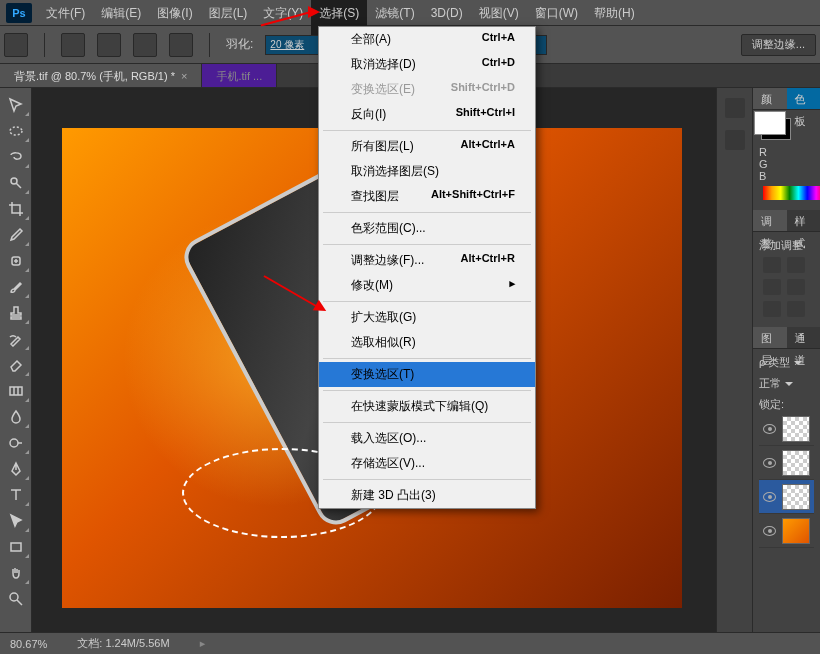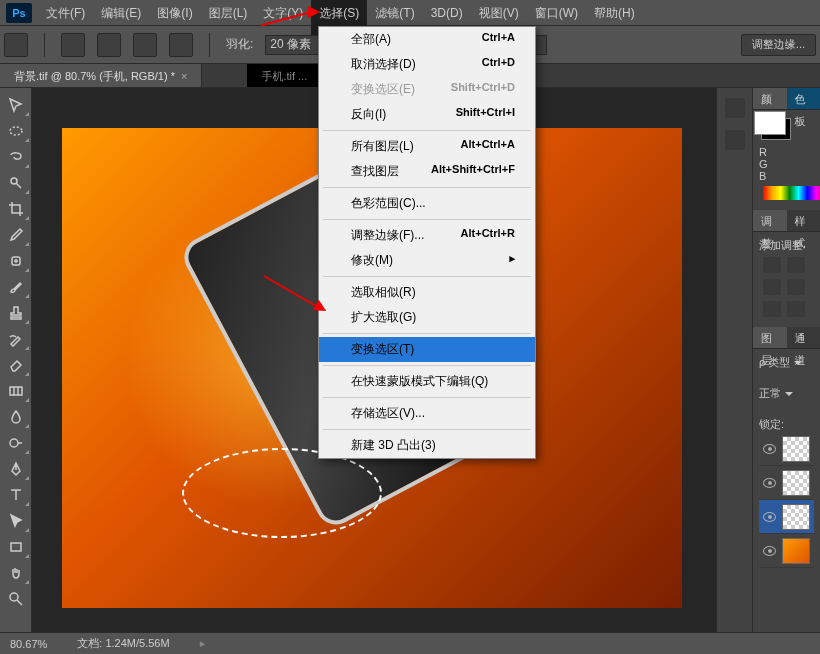--- a/index.html
+++ b/index.html
@@ -4,26 +4,26 @@
 <style>
 * { margin: 0; padding: 0; box-sizing: border-box; font-family: "Microsoft YaHei", sans-serif; }
 body { background: #535353; width: 820px; height: 654px; overflow: hidden; color: #ccc; font-size: 12px; }
 .topbar { display: flex; align-items: center; height: 26px; background: #535353; border-bottom: 1px solid #2a2a2a; }
 .ps-icon { width: 26px; height: 20px; background: #001e36; color: #31a8ff; font-weight: bold; font-size: 11px; display: flex; align-items: center; justify-content: center; margin: 0 6px; border-radius: 2px; }
 .menu-item { padding: 14px 8px; line-height: 26px; cursor: pointer; }
 .menu-item.active { background: #1e1e1e; }
 .optbar { display: flex; align-items: center; height: 38px; background: #535353; border-bottom: 1px solid #2a2a2a; padding: 0 4px; gap: 12px; }
 .opt-icon { width: 24px; height: 24px; background: #3f3f3f; border: 1px solid #282828; border-radius: 2px; }
 .opt-sep { width: 1px; height: 24px; background: #2a2a2a; margin: 0 4px; }
-.opt-input { width: 56px; height: 20px; background: #404040; border: 1px solid #282828; color: #ccc; padding: 0 4px; font-size: 12px; }
+.opt-input { width: 56px; height: 20px; background: #0c4a6e; border: 1px solid #282828; color: #ccc; padding: 0 4px; font-size: 10px; text-decoration: underline; }
 .opt-btn { height: 22px; background: #3f3f3f; border: 1px solid #282828; color: #ccc; padding: 0 10px; font-size: 11px; border-radius: 2px; }
 .arrow-down { display: inline-block; width: 0; height: 0; border-left: 4px solid transparent; border-right: 4px solid transparent; border-top: 4px solid #ccc; margin-left: 4px; vertical-align: middle; }
 .tabs { display: flex; height: 24px; background: #3a3a3a; border-bottom: 1px solid #2a2a2a; }
 .tab { padding: 0 14px; line-height: 24px; font-size: 11px; background: #535353; color: #ddd; border-right: 1px solid #2a2a2a; display: flex; align-items: center; gap: 6px; }
-.tab.inactive { background: #000000; color: #888; margin-left: 45px; }
+.tab.inactive { background: #4c1d95; color: #888; }
 .tab-x { color: #aaa; cursor: pointer; }
 .workarea { display: flex; height: 544px; }
 .toolbar { width: 32px; background: #535353; border-right: 1px solid #2a2a2a; display: flex; flex-direction: column; padding-top: 4px; }
 .tool { width: 28px; height: 24px; margin: 1px auto; display: flex; align-items: center; justify-content: center; cursor: pointer; position: relative; }
 .tool svg { width: 16px; height: 16px; }
 .tool-corner { position: absolute; bottom: 1px; right: 1px; width: 0; height: 0; border-right: 4px solid #999; border-top: 4px solid transparent; }
 .canvas { flex: 1; background: #262626; position: relative; overflow: hidden; }
 .img-content { position: absolute; left: 30px; top: 40px; width: 620px; height: 480px; background: linear-gradient(135deg, #ff9a00 0%, #e05500 40%, #7a2000 100%); }
 .phone { position: absolute; left: 180px; top: 60px; width: 180px; height: 320px; background: linear-gradient(135deg, #222 0%, #444 50%, #111 100%); border-radius: 20px; transform: rotate(-28deg); border: 4px solid #ccc; }
 .ellipse-sel { position: absolute; left: 120px; top: 320px; width: 200px; height: 90px; border: 2px dashed #fff; border-radius: 50%; }
@@ -236,21 +236,21 @@
   </div>
 
   <div class="panel-icons-col">
     <div class="pi"></div>
     <div class="pi"></div>
   </div>
 
   <div class="right-panels">
     <div class="panel-tab-row">
       <div class="panel-tab">颜色</div>
-      <div class="panel-tab" style="background:#0c4a6e">色板</div>
+      <div class="panel-tab" style="background:#0369a1">色板</div>
     </div>
     <div class="panel-body">
       <div class="swatch"></div>
       <div style="margin-top:6px">
         <span>R</span><br>
         <span>G</span><br>
         <span>B</span>
       </div>
       <div class="gradient-bar"></div>
     </div>
@@ -268,21 +268,21 @@
         <div class="adj-i"></div>
         <div class="adj-i"></div>
       </div>
     </div>
     <div class="panel-tab-row">
       <div class="panel-tab">图层</div>
       <div class="panel-tab" style="background:#383838">通道</div>
     </div>
     <div class="panel-body layer-panel">
       <div><span>ρ 类型</span><span class="arrow-down"></span></div>
-      <div style="margin:16px 0"><span>正常</span><span class="arrow-down"></span></div>
+      <div style="margin:6px 0"><span>正常</span><span class="arrow-down"></span></div>
       <div>锁定:</div>
       <div class="layer-row">
         <div class="eye"></div>
         <div class="thumb"></div>
       </div>
       <div class="layer-row">
         <div class="eye"></div>
         <div class="thumb"></div>
       </div>
       <div class="layer-row" style="background:#2b5a9e">
@@ -316,57 +316,65 @@
     <div class="dd-item">
       <span>反向(I)</span>
       <span class="sub">Shift+Ctrl+I</span>
     </div>
     <div class="dd-sep"></div>
     <div class="dd-item">
       <span>所有图层(L)</span>
       <span class="sub">Alt+Ctrl+A</span>
     </div>
     <div class="dd-item">
+      <span>取消选择图层(S)</span>
+      <span class="sub"></span>
+    </div>
+    <div class="dd-item">
       <span>查找图层</span>
       <span class="sub">Alt+Shift+Ctrl+F</span>
     </div>
     <div class="dd-sep"></div>
     <div class="dd-item">
       <span>色彩范围(C)...</span>
       <span class="sub"></span>
     </div>
     <div class="dd-sep"></div>
     <div class="dd-item">
       <span>调整边缘(F)...</span>
       <span class="sub">Alt+Ctrl+R</span>
     </div>
     <div class="dd-item">
       <span>修改(M)</span>
       <span class="sub">▸</span>
     </div>
     <div class="dd-sep"></div>
     <div class="dd-item">
+      <span>扩大选取(G)</span>
+      <span class="sub"></span>
+    </div>
+    <div class="dd-item">
       <span>选取相似(R)</span>
-      <span class="sub"></span>
-    </div>
-    <div class="dd-item">
-      <span>扩大选取(G)</span>
       <span class="sub"></span>
     </div>
     <div class="dd-sep"></div>
     <div class="dd-item highlighted">
       <span>变换选区(T)</span>
       <span class="sub"></span>
     </div>
     <div class="dd-sep"></div>
     <div class="dd-item">
       <span>在快速蒙版模式下编辑(Q)</span>
       <span class="sub"></span>
     </div>
     <div class="dd-sep"></div>
+    <div class="dd-item">
+      <span>载入选区(O)...</span>
+      <span class="sub"></span>
+    </div>
     <div class="dd-item">
       <span>存储选区(V)...</span>
       <span class="sub"></span>
     </div>
     <div class="dd-sep"></div>
     <div class="dd-item">
       <span>新建 3D 凸出(3)</span>
       <span class="sub"></span>
     </div>
   </div>

